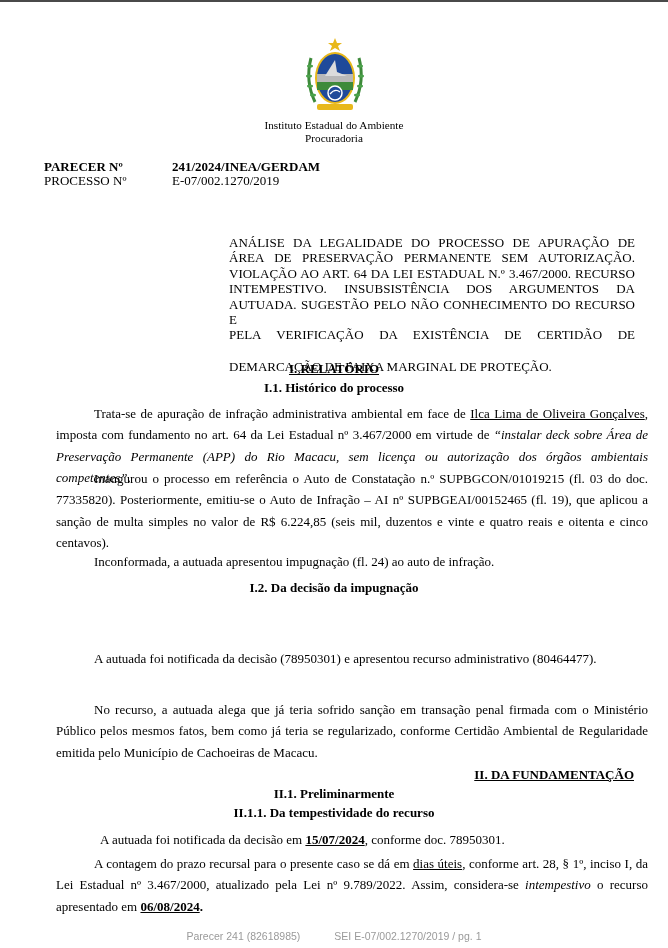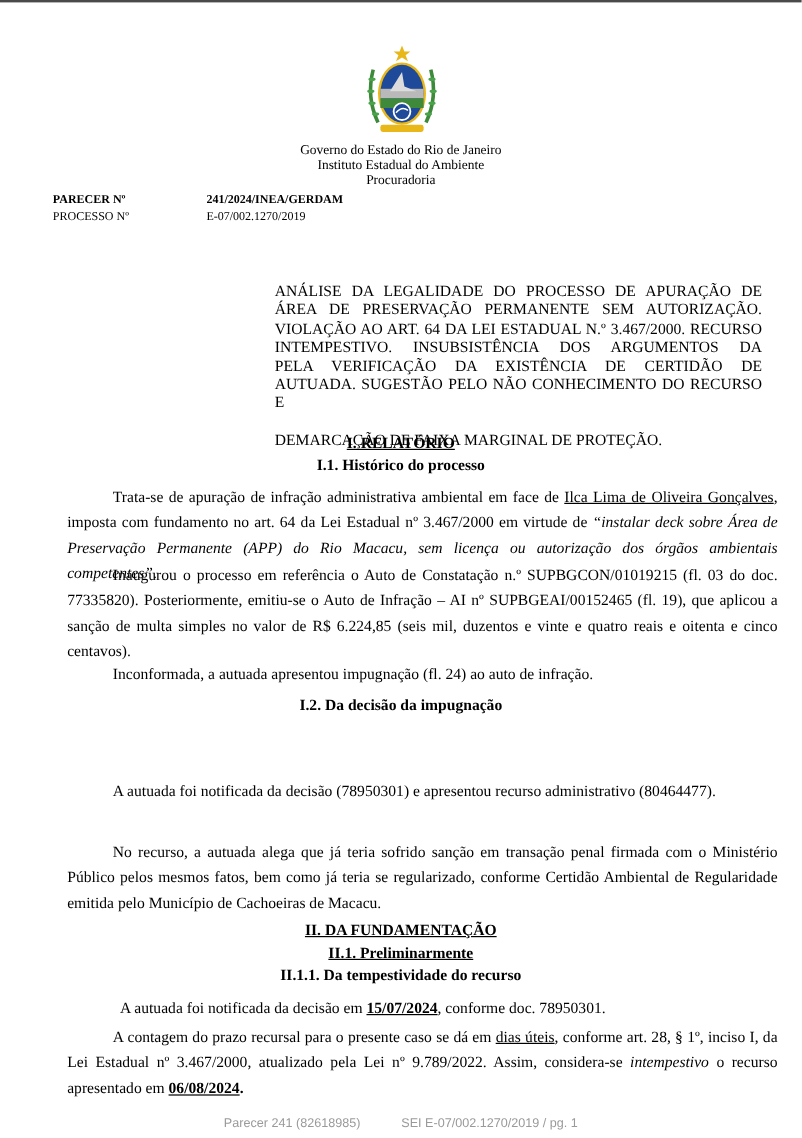--- a/index.html
+++ b/index.html
@@ -4,21 +4,21 @@
 <style>
   html, body { margin: 0; padding: 0; background: #ffffff; }
   body {
     width: 668px; height: 948px; position: relative; overflow: hidden;
     font-family: "Liberation Serif", serif; color: #000; font-size: 13.4px;
     border-top: 2px solid #4a4a4a; box-sizing: border-box;
   }
   .page { position: absolute; left: 0; top: 0; width: 668px; height: 948px; }
   .logo { position: absolute; left: 303px; top: 34px; width: 64px; height: 80px; }
   .org { position: absolute; left: 184px; top: 117px; width: 300px; text-align: center; font-size: 11.2px; line-height: 12.6px; }
-  .meta { position: absolute; left: 44px; top: 158px; font-size: 10px; line-height: 14px; }
+  .meta { position: absolute; left: 44px; top: 158px; font-size: 13px; line-height: 14px; }
   .meta-row { display: flex; }
   .meta-row .k { width: 128px; }
   .meta-row.bold { font-weight: bold; }
   .parecer-title { position: absolute; left: 38px; top: 210px; font-weight: bold; font-size: 13px; }
   .parecer-title sup { color: #1f3aa8; text-decoration: underline; font-size: 10px; }
   .ementa { position: absolute; left: 229px; top: 233px; width: 406px; text-align: justify; text-align-last: left; font-size: 13px; line-height: 15.4px; text-transform: none; }
   .ementa span { display: block; text-align: justify; text-align-last: justify; }
   .ementa span.last { text-align-last: left; margin-top: 16px; }
   .h-center { position: absolute; left: 34px; width: 600px; text-align: center; font-weight: bold; font-size: 13px; }
   .u { text-decoration: underline; }
@@ -50,21 +50,20 @@
     <ellipse cx="32" cy="42" rx="18" ry="24" fill="#1f4a9a"></ellipse>
     <rect x="14" y="38" width="36" height="8" fill="#b9b9b9"></rect>
     <rect x="14" y="46" width="36" height="8" fill="#3e8a3a"></rect>
     <path d="M22,40 L32,24 L34,36 L44,40 Z" fill="#dcdcdc"></path>
     <circle cx="32" cy="57" r="7" fill="#1f4a9a" stroke="#fff" stroke-width="1.5"></circle>
     <path d="M27,58 Q32,52 37,56" stroke="#fff" stroke-width="1.2" fill="none"></path>
     <rect x="14" y="68" width="36" height="6" rx="2" fill="#e8b81a"></rect>
   </svg>
 
   <div class="org">
-    <div>Governo do Estado do Rio de Janeiro</div>
     <div>Instituto Estadual do Ambiente</div>
     <div>Procuradoria</div>
   </div>
 
   <div class="meta">
     <div class="meta-row bold">
       <span class="k">PARECER Nº</span>
       <span>241/2024/INEA/GERDAM</span>
     </div>
     <div class="meta-row">
@@ -72,22 +71,22 @@
       <span>E-07/002.1270/2019</span>
     </div>
   </div>
 
 
   <div class="ementa">
     <span>ANÁLISE DA LEGALIDADE DO PROCESSO DE APURAÇÃO DE</span>
     <span>ÁREA DE PRESERVAÇÃO PERMANENTE SEM AUTORIZAÇÃO.</span>
     <span>VIOLAÇÃO AO ART. 64 DA LEI ESTADUAL N.º 3.467/2000. RECURSO</span>
     <span>INTEMPESTIVO. INSUBSISTÊNCIA DOS ARGUMENTOS DA</span>
+    <span>AUTUADA. SUGESTÃO PELO NÃO CONHECIMENTO DO RECURSO E</span>
     <span>PELA VERIFICAÇÃO DA EXISTÊNCIA DE CERTIDÃO DE</span>
-    <span>AUTUADA. SUGESTÃO PELO NÃO CONHECIMENTO DO RECURSO E</span>
     <span class="last">DEMARCAÇÃO DE FAIXA MARGINAL DE PROTEÇÃO.</span>
   </div>
 
   <div class="h-center u" style="top:359px;">I. RELATÓRIO</div>
   <div class="h-center" style="top:378px;">I.1. Histórico do processo</div>
 
   <div class="para" style="top:401px;">
     <span class="ind"></span><span>Trata-se de apuração de infração administrativa ambiental em face de </span><span class="u">Ilca Lima de Oliveira Gonçalves</span><span>, imposta com fundamento no art. 64 da Lei Estadual nº 3.467/2000 em virtude de </span><i>“instalar deck sobre Área de Preservação Permanente (APP) do Rio Macacu, sem licença ou autorização dos órgãos ambientais competentes”</i><span>.</span>
   </div>
 
@@ -104,22 +103,22 @@
 
   <div class="para" style="top:646px;">
     <span class="ind"></span><span>A autuada foi notificada da decisão (78950301) e apresentou recurso administrativo (80464477).</span>
   </div>
 
 
   <div class="para" style="top:697px;">
     <span class="ind"></span><span>No  recurso, a autuada alega que já teria sofrido sanção em transação penal firmada com o Ministério Público pelos mesmos fatos, bem como já teria se regularizado, conforme Certidão Ambiental de Regularidade emitida pelo Município de Cachoeiras de Macacu.</span>
   </div>
 
-  <div class="h-center u" style="top:765px;">II. DA FUNDAMENTAÇÃO</div>
-  <div class="h-center" style="top:784px;text-decoration:underline;">II.1. Preliminarmente</div>
+  <div class="h-center u" style="top:765px;text-align:right;">II. DA FUNDAMENTAÇÃO</div>
+  <div class="h-center" style="top:784px;">II.1. Preliminarmente</div>
   <div class="h-center" style="top:803px;">II.1.1. Da tempestividade do recurso</div>
 
   <div class="para" style="top:827px;">
     <span style="display:inline-block;width:44px;"></span><span>A autuada foi notificada da decisão em </span><b class="u">15/07/2024</b><span>, conforme doc. 78950301.</span>
   </div>
 
   <div class="para" style="top:851px;">
     <span class="ind"></span><span>A contagem do prazo recursal para o presente caso se dá em </span><span class="u">dias úteis</span><span>, conforme art. 28, § 1º, inciso I, da Lei Estadual nº 3.467/2000, atualizado pela Lei nº 9.789/2022. Assim, considera-se </span><i>intempestivo</i><span> o recurso apresentado em </span><b class="u">06/08/2024</b><b>.</b>
   </div>
 

